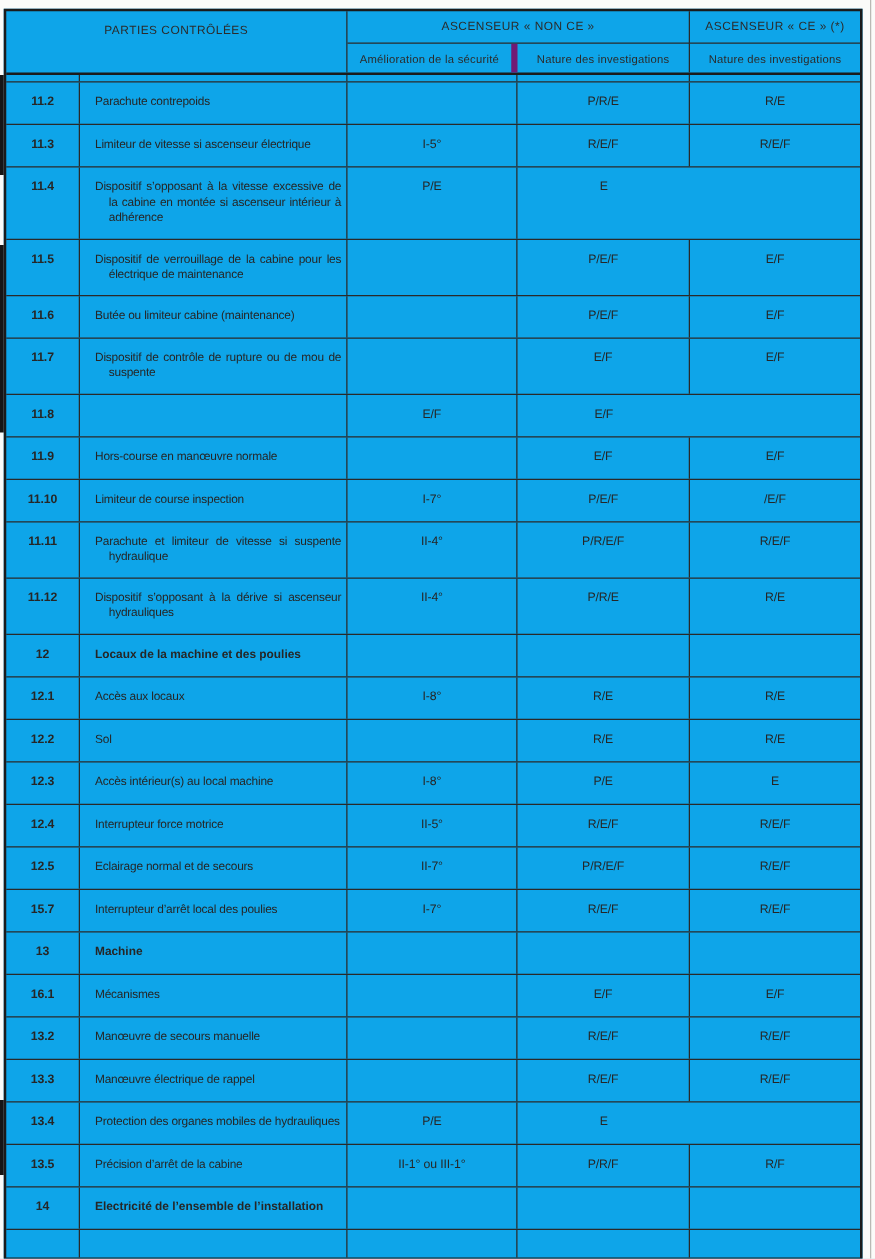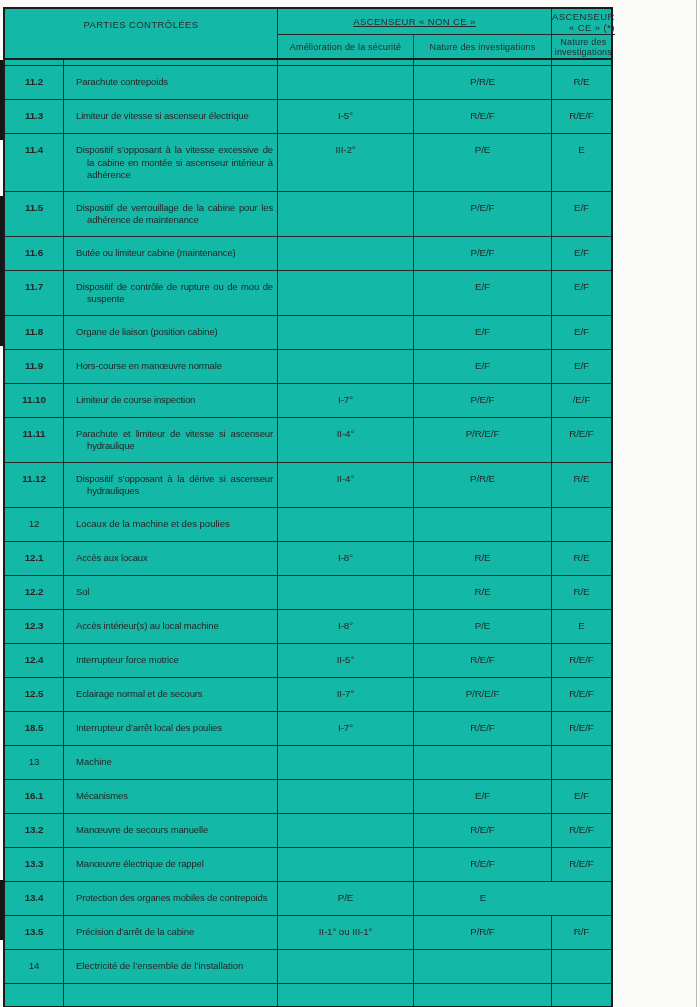--- a/index.html
+++ b/index.html
@@ -6,41 +6,41 @@
   html,body { background:#e8e8e6; }
   .page {
     position:relative;
     width:700px; height:1007px;
     background:#fbfbf9;
     overflow:hidden;
     font-family:"Liberation Sans", sans-serif;
     color:#262626;
   }
   .scan-table {
-    position:absolute; left:3px; top:7px; width:610px;
+    position:absolute; left:3px; top:7px; width:687px;
     border:2px solid #1b1b1b;
-    background:#14b8a6;
+    background:#0ea5e9;
   }
   
   .thead {
     display:grid;
     grid-template-columns:273px 136px 138px auto;
     grid-template-rows:26px 23px;
     border-bottom:2px solid #1b1b1b;
   }
   .th {
     font-size:9.5px; letter-spacing:.4px;
     display:flex; align-items:center; justify-content:center;
     text-align:center; color:#2b2b2b;
   }
   .h-parties { grid-column:1; grid-row:1 / 3; border-right:1px solid #2a2a2a; align-items:flex-start; padding-top:10px; }
-  .h-nonce   { grid-column:2 / 4; grid-row:1; border-right:1px solid #2a2a2a; border-bottom:1px solid #2a2a2a;text-decoration:underline; }
+  .h-nonce   { grid-column:2 / 4; grid-row:1; border-right:1px solid #2a2a2a; border-bottom:1px solid #2a2a2a; }
   .h-ce      { grid-column:4; grid-row:1; border-bottom:1px solid #2a2a2a;text-align:right; }
   .h-sub { font-size:9px; letter-spacing:.2px; }
-  .h-sub1 { grid-column:2; grid-row:2; border-right:1px solid #701a75; }
+  .h-sub1 { grid-column:2; grid-row:2; border-right:5px solid #701a75; }
   .h-sub2 { grid-column:3; grid-row:2; border-right:1px solid #2a2a2a; }
   .h-sub3 { grid-column:4; grid-row:2; }
   
   .row {
     display:grid;
     grid-template-columns:59px 214px 136px 138px auto;
     border-bottom:1px solid #2a2a2a;
     min-height:34px;
   }
   .cell { border-right:1px solid #2a2a2a; padding-top:10px; padding-bottom:9px; }
@@ -50,21 +50,21 @@
   }
   .c-label {
     font-size:9.5px; letter-spacing:-.15px; line-height:12.5px;
     padding-left:12px; padding-right:4px;
     text-align:justify;
   }
   .c-label span { display:block; padding-left:11px; text-indent:-11px; }
   .c-val {
     text-align:center; font-size:9.8px; letter-spacing:-.1px; line-height:12px;
   }
-  .row.group .c-num, .row.group .c-label { font-weight:normal; }
+  .row.group .c-num, .row.group .c-label { font-weight:bold; }
   .row.group .c-label { letter-spacing:0; }
   
   .sliver { min-height:6px; padding:0; border-bottom:1px solid #2a2a2a; }
   .sliver .cell { padding:0; }
   .partial-bottom { min-height:22px; border-bottom:none; }
   
   .edge-mark { position:absolute; left:0; width:3px; background:#161616; }
   .edge-mark.m1 { top:60px; height:80px; }
   .edge-mark.m2 { top:196px; height:150px; }
   .edge-mark.m3 { top:880px; height:60px; }
@@ -112,29 +112,28 @@
     <div class="cell c-val"><span>I-5°</span></div>
     <div class="cell c-val"><span>R/E/F</span></div>
     <div class="cell c-val"><span>R/E/F</span></div>
   </div>
 
   <div class="row">
     <div class="cell c-num"><span>11.4</span></div>
     <div class="cell c-label">
             <span>Dispositif s’opposant à la vitesse excessive de la cabine en montée si ascenseur intérieur à adhérence</span>
           </div>
-    <div class="cell c-val"><span>III-2°</span></div>
     <div class="cell c-val"><span>P/E</span></div>
     <div class="cell c-val"><span>E</span></div>
   </div>
 
   <div class="row">
     <div class="cell c-num"><span>11.5</span></div>
     <div class="cell c-label">
-            <span>Dispositif de verrouillage de la cabine pour les adhérence de maintenance</span>
+            <span>Dispositif de verrouillage de la cabine pour les électrique de maintenance</span>
           </div>
     <div class="cell c-val"><span></span></div>
     <div class="cell c-val"><span>P/E/F</span></div>
     <div class="cell c-val"><span>E/F</span></div>
   </div>
 
   <div class="row">
     <div class="cell c-num"><span>11.6</span></div>
     <div class="cell c-label">
             <span>Butée ou limiteur cabine (maintenance)</span>
@@ -149,23 +148,20 @@
     <div class="cell c-label">
             <span>Dispositif de contrôle de rupture ou de mou de suspente</span>
           </div>
     <div class="cell c-val"><span></span></div>
     <div class="cell c-val"><span>E/F</span></div>
     <div class="cell c-val"><span>E/F</span></div>
   </div>
 
   <div class="row">
     <div class="cell c-num"><span>11.8</span></div>
-    <div class="cell c-label">
-            <span>Organe de liaison (position cabine)</span>
-          </div>
     <div class="cell c-val"><span></span></div>
     <div class="cell c-val"><span>E/F</span></div>
     <div class="cell c-val"><span>E/F</span></div>
   </div>
 
   <div class="row">
     <div class="cell c-num"><span>11.9</span></div>
     <div class="cell c-label">
             <span>Hors-course en manœuvre normale</span>
           </div>
@@ -180,21 +176,21 @@
             <span>Limiteur de course inspection</span>
           </div>
     <div class="cell c-val"><span>I-7°</span></div>
     <div class="cell c-val"><span>P/E/F</span></div>
     <div class="cell c-val"><span>/E/F</span></div>
   </div>
 
   <div class="row">
     <div class="cell c-num"><span>11.11</span></div>
     <div class="cell c-label">
-            <span>Parachute et limiteur de vitesse si ascenseur hydraulique</span>
+            <span>Parachute et limiteur de vitesse si suspente hydraulique</span>
           </div>
     <div class="cell c-val"><span>II-4°</span></div>
     <div class="cell c-val"><span>P/R/E/F</span></div>
     <div class="cell c-val"><span>R/E/F</span></div>
   </div>
 
   <div class="row">
     <div class="cell c-num"><span>11.12</span></div>
     <div class="cell c-label">
             <span>Dispositif s’opposant à la dérive si ascenseur hydrauliques</span>
@@ -258,21 +254,21 @@
     <div class="cell c-num"><span>12.5</span></div>
     <div class="cell c-label">
             <span>Eclairage normal et de secours</span>
           </div>
     <div class="cell c-val"><span>II-7°</span></div>
     <div class="cell c-val"><span>P/R/E/F</span></div>
     <div class="cell c-val"><span>R/E/F</span></div>
   </div>
 
   <div class="row">
-    <div class="cell c-num"><span>18.5</span></div>
+    <div class="cell c-num"><span>15.7</span></div>
     <div class="cell c-label">
             <span>Interrupteur d’arrêt local des poulies</span>
           </div>
     <div class="cell c-val"><span>I-7°</span></div>
     <div class="cell c-val"><span>R/E/F</span></div>
     <div class="cell c-val"><span>R/E/F</span></div>
   </div>
 
   <div class="row group">
     <div class="cell c-num"><span>13</span></div>
@@ -310,21 +306,21 @@
             <span>Manœuvre électrique de rappel</span>
           </div>
     <div class="cell c-val"><span></span></div>
     <div class="cell c-val"><span>R/E/F</span></div>
     <div class="cell c-val"><span>R/E/F</span></div>
   </div>
 
   <div class="row">
     <div class="cell c-num"><span>13.4</span></div>
     <div class="cell c-label">
-            <span>Protection des organes mobiles de contrepoids</span>
+            <span>Protection des organes mobiles de hydrauliques</span>
           </div>
     <div class="cell c-val"><span>P/E</span></div>
     <div class="cell c-val"><span>E</span></div>
   </div>
 
   <div class="row">
     <div class="cell c-num"><span>13.5</span></div>
     <div class="cell c-label">
             <span>Précision d’arrêt de la cabine</span>
           </div>

